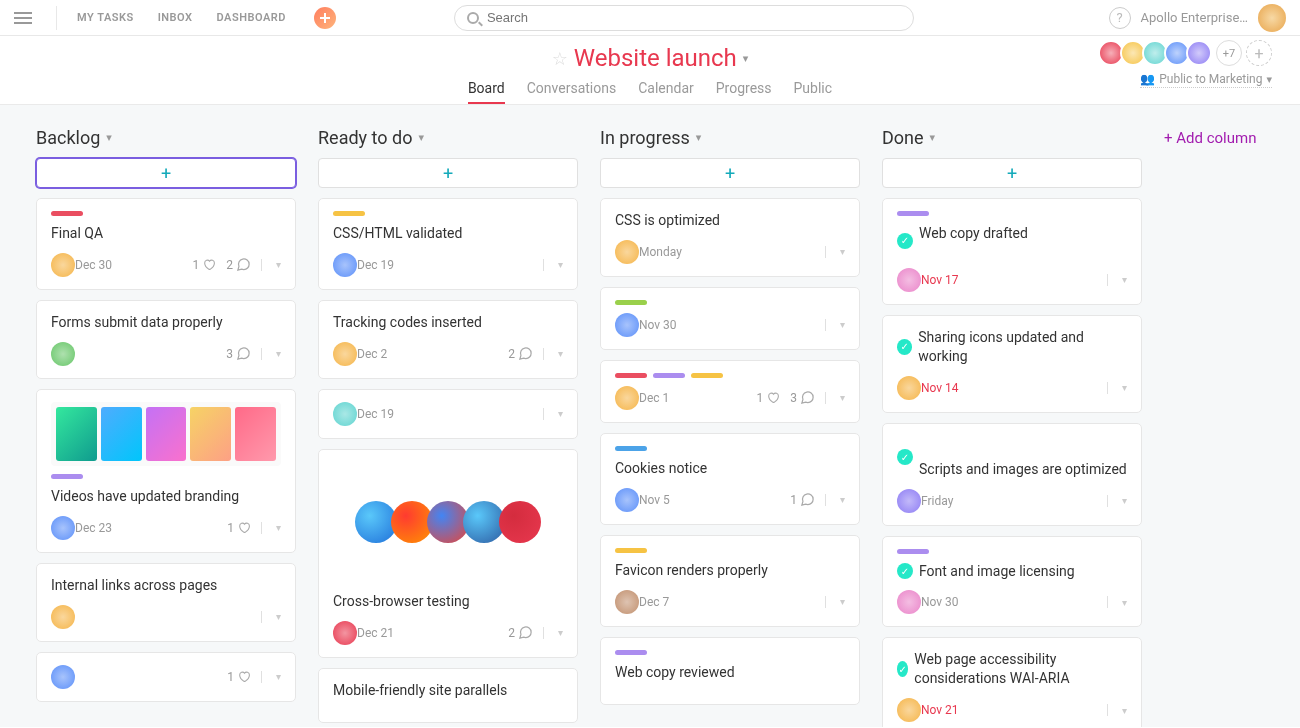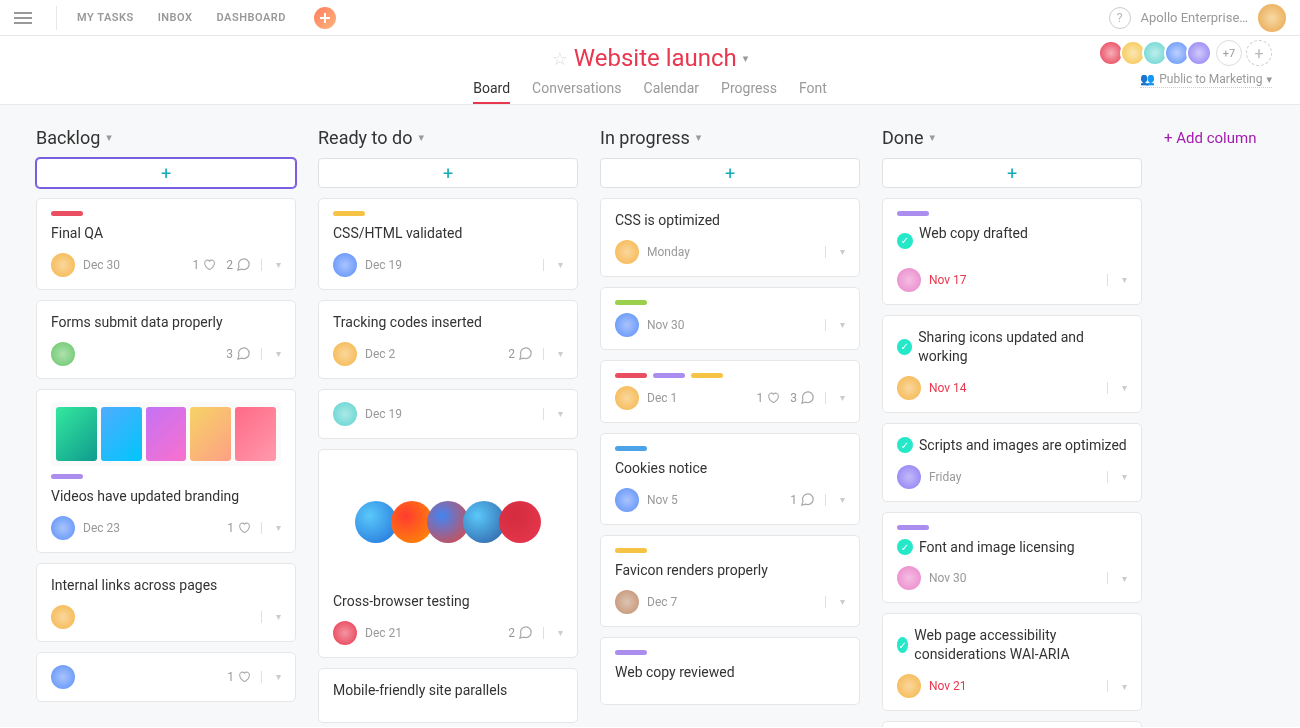--- a/index.html
+++ b/index.html
@@ -42,21 +42,21 @@
 .col-header { display:flex; align-items:center; gap:6px; margin-bottom:10px; }
 .col-title { font-size:18px; font-weight:400; color:#333; }
 .add-card { display:flex; align-items:center; justify-content:center; background:#fff; border:1px solid #e0e0e0; border-radius:4px; height:30px; cursor:pointer; color:#14aaba; font-size:18px; margin-bottom:10px; }
 .add-card.selected { border:1.5px solid #7a5ee0; box-shadow:0 0 0 1px #7a5ee0; }
 .cards { overflow-y:auto; flex:1; padding-bottom:20px; scrollbar-width:none; }
 .cards::-webkit-scrollbar { display:none; }
 .card { background:#fff; border:1px solid #e6e6e6; border-radius:5px; padding:12px 14px; margin-bottom:10px; position:relative; cursor:pointer; }
 .tags { display:flex; gap:6px; margin-bottom:8px; }
 .tag { height:5px; width:32px; border-radius:3px; }
 .card-title { font-size:14px; color:#333; line-height:1.35; margin-bottom:10px; }
-.card-footer { display:flex; align-items:center; gap:8px; }
+.card-footer { display:flex; align-items:center; }
 .due { font-size:12px; color:#999; }
 .due.overdue { color:#e8384f; }
 .metrics { margin-left:auto; display:flex; align-items:center; gap:10px; color:#999; font-size:12px; }
 .metric { display:flex; align-items:center; gap:3px; }
 .heart { width:14px; height:13px; }
 .chat { width:15px; height:15px; }
 .card-caret { color:#ccc; font-size:10px; margin-left:4px; }
 .vline { width:1px; height:12px; background:#e0e0e0; }
 .check-circle { width:16px; height:16px; border-radius:50%; display:inline-flex; align-items:center; justify-content:center; background:#25e8c8; color:#fff; font-size:10px; }
 .done-title-row { display:flex; align-items:center; gap:6px; margin-bottom:10px; }
@@ -74,39 +74,43 @@
   <div class="hamburger">
       <span></span>
       <span></span>
       <span></span>
     </div>
   <div class="divider-v"></div>
   <span class="topnav-link">MY TASKS</span>
   <span class="topnav-link">INBOX</span>
   <span class="topnav-link">DASHBOARD</span>
   <div class="add-circle"></div>
+  <div class="searchbar">
+    <div class="search-icon"></div>
+    <input type="text" placeholder="Search" style="">
+  </div>
   <div class="topbar-right">
     <div class="help-icon">?</div>
     <span class="workspace-name">Apollo Enterprise…</span>
     <span class="avatar" style="background:radial-gradient(circle,#f7d9a5,#e8a44a)"></span>
   </div>
 </div>
 
 <div class="project-header">
   <div class="project-title-row">
     <span class="star">☆</span>
     <span class="project-title">Website launch</span>
     <span class="caret">▾</span>
   </div>
   <div class="project-tabs" id="project-tabs">
       <span class="project-tab active">Board</span>
       <span class="project-tab">Conversations</span>
       <span class="project-tab">Calendar</span>
       <span class="project-tab">Progress</span>
-      <span class="project-tab">Font</span>
+      <span class="project-tab">Public</span>
     </div>
   <div class="project-header-right">
     <div class="members-row" id="members-row">
         <span class="avatar small" style="background: radial-gradient(circle, rgba(232, 56, 79, 0.4), rgb(232, 56, 79));"></span>
         <span class="avatar small" style="background: radial-gradient(circle, rgba(246, 195, 68, 0.4), rgb(246, 195, 68));"></span>
         <span class="avatar small" style="background: radial-gradient(circle, rgba(95, 212, 208, 0.4), rgb(95, 212, 208));"></span>
         <span class="avatar small" style="background: radial-gradient(circle, rgba(91, 143, 249, 0.4), rgb(91, 143, 249));"></span>
         <span class="avatar small" style="background: radial-gradient(circle, rgba(141, 124, 244, 0.4), rgb(141, 124, 244));"></span>
         <span class="count-circle">+7</span>
         <span class="plus-circle">+</span>
@@ -404,21 +408,21 @@
             <span class="due overdue">Nov 14</span>
             <div class="metrics">
               <span class="vline"></span>
               <span class="card-caret">▾</span>
             </div>
           </div>
         </div>
         <div class="card">
           <div class="done-title-row">
             <span class="check-circle">✓</span>
-            <span class="card-title" style="margin-bottom: 0px;">Scripts and images are optimized</span>
+            <span class="card-title" style="margin-bottom: 0px; margin-top: 24px;">Scripts and images are optimized</span>
           </div>
           <div class="card-footer">
             <span class="avatar xs" style="background: radial-gradient(circle, rgba(141, 124, 244, 0.533), rgb(141, 124, 244));"></span>
             <span class="due">Friday</span>
             <div class="metrics">
               <span class="vline"></span>
               <span class="card-caret">▾</span>
             </div>
           </div>
         </div>

